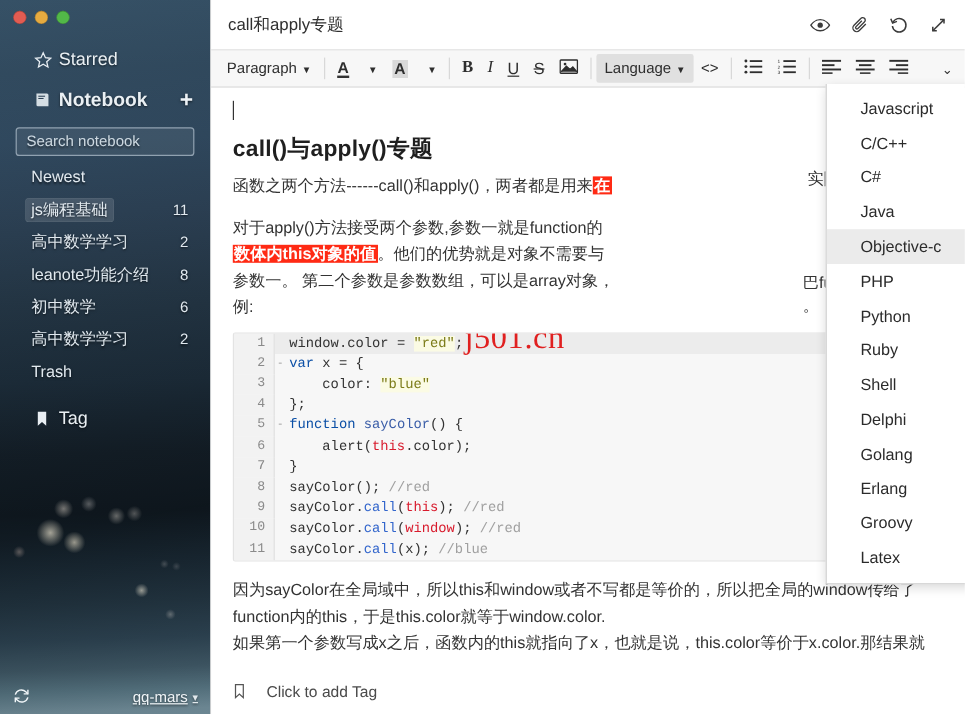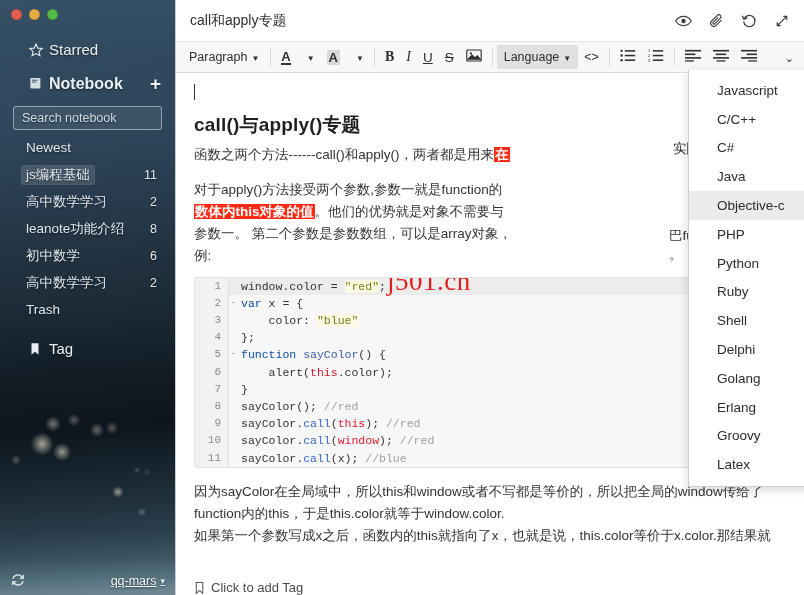--- a/index.html
+++ b/index.html
@@ -282,26 +282,26 @@
     cursor: pointer;
     z-index: 20;
   }
   .outline-btn .bars { width: 15px; }
   .outline-btn .bars div { height: 1.6px; background: #7a7a7a; margin: 2.4px 0; }
 
   
   .tagbar {
     flex: 0 0 26px;
     height: 26px;
-    display: flex; align-items: flex-end;
+    display: flex; align-items: flex-start;
     padding: 0 0 0 17px;
     font-size: 13px;
     color: #4a4a4a;
     background: #fff;
-    gap: 5px;
+    gap: 16px;
   }
   .tagbar .tg { color: #555; display: flex; align-items: center; }
 
   
   .dropdown {
     position: absolute;
     left: 512px;
     top: 70px;
     width: 160px;
     background: #fff;

